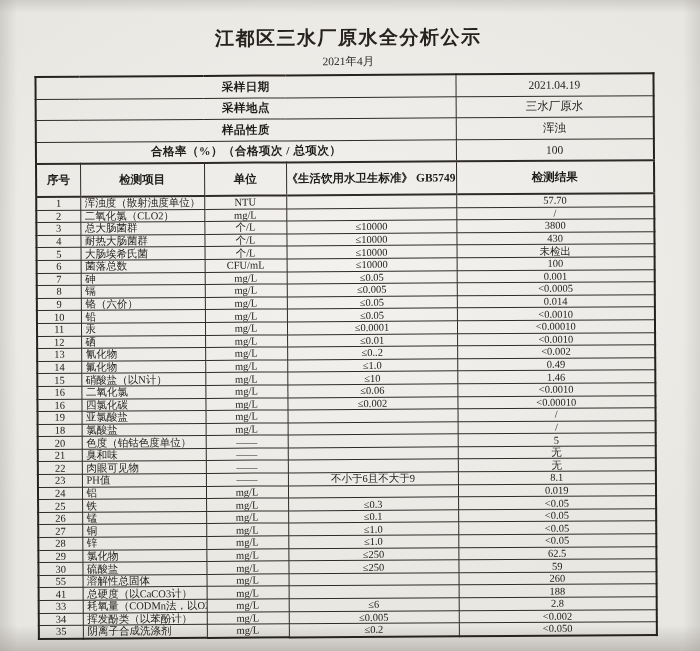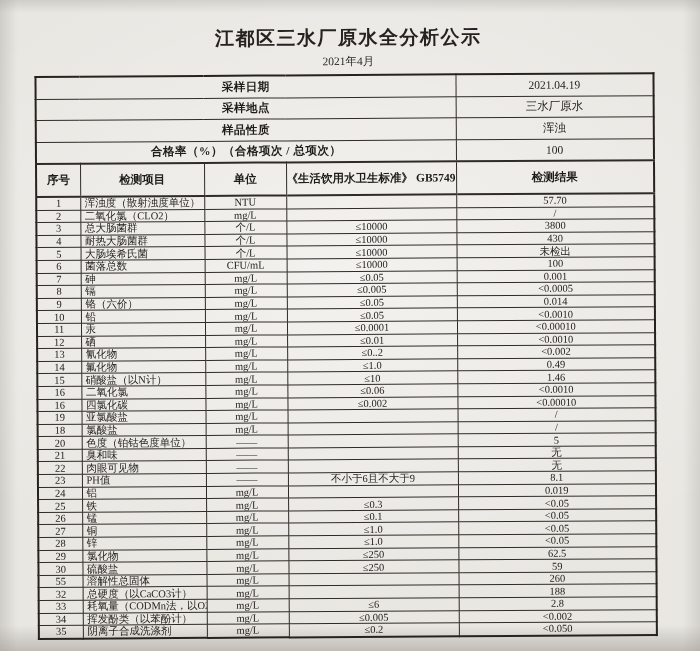--- a/index.html
+++ b/index.html
@@ -303,21 +303,21 @@
           <td class="col-result">59</td>
         </tr>
         <tr class="data-row">
           <td class="col-no">55</td>
           <td class="col-item">溶解性总固体</td>
           <td class="col-unit">mg/L</td>
           <td class="col-std"></td>
           <td class="col-result">260</td>
         </tr>
         <tr class="data-row">
-          <td class="col-no">32</td>
+          <td class="col-no">41</td>
           <td class="col-item">总硬度（以CaCO3计）</td>
           <td class="col-unit">mg/L</td>
           <td class="col-std"></td>
           <td class="col-result">188</td>
         </tr>
         <tr class="data-row">
           <td class="col-no">33</td>
           <td class="col-item">耗氧量（CODMn法，以O2计）</td>
           <td class="col-unit">mg/L</td>
           <td class="col-std">≤6</td>

